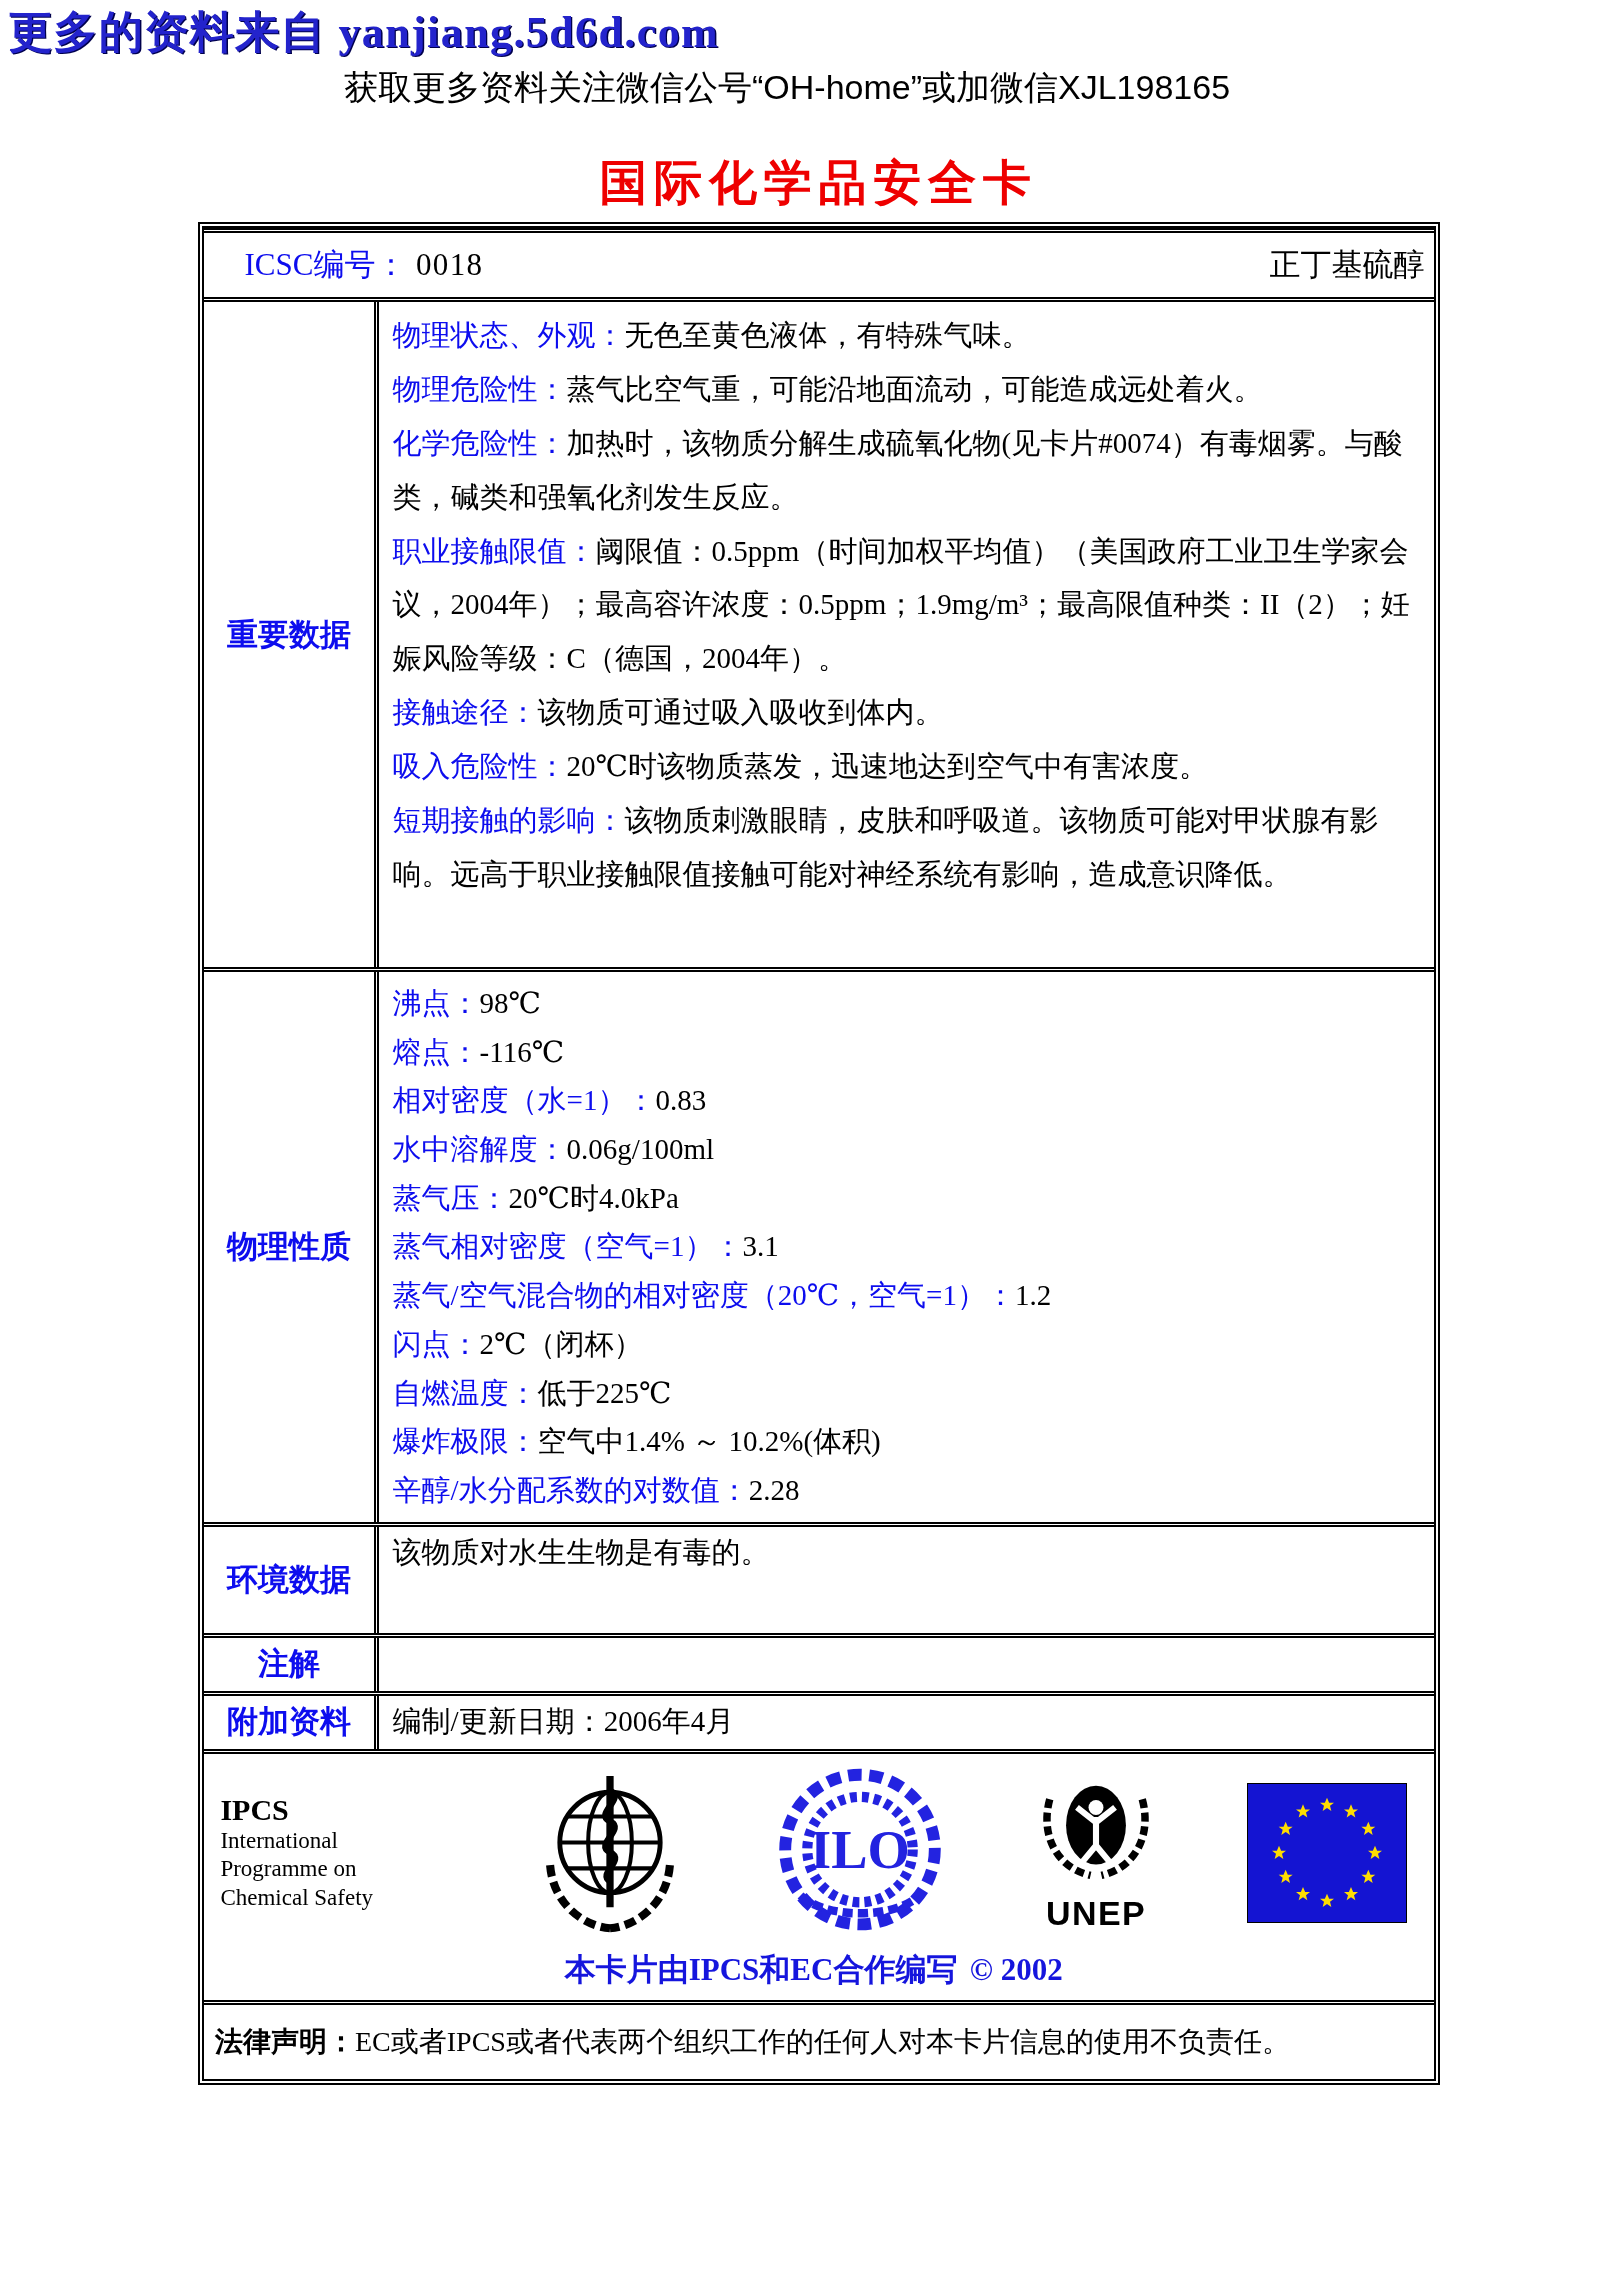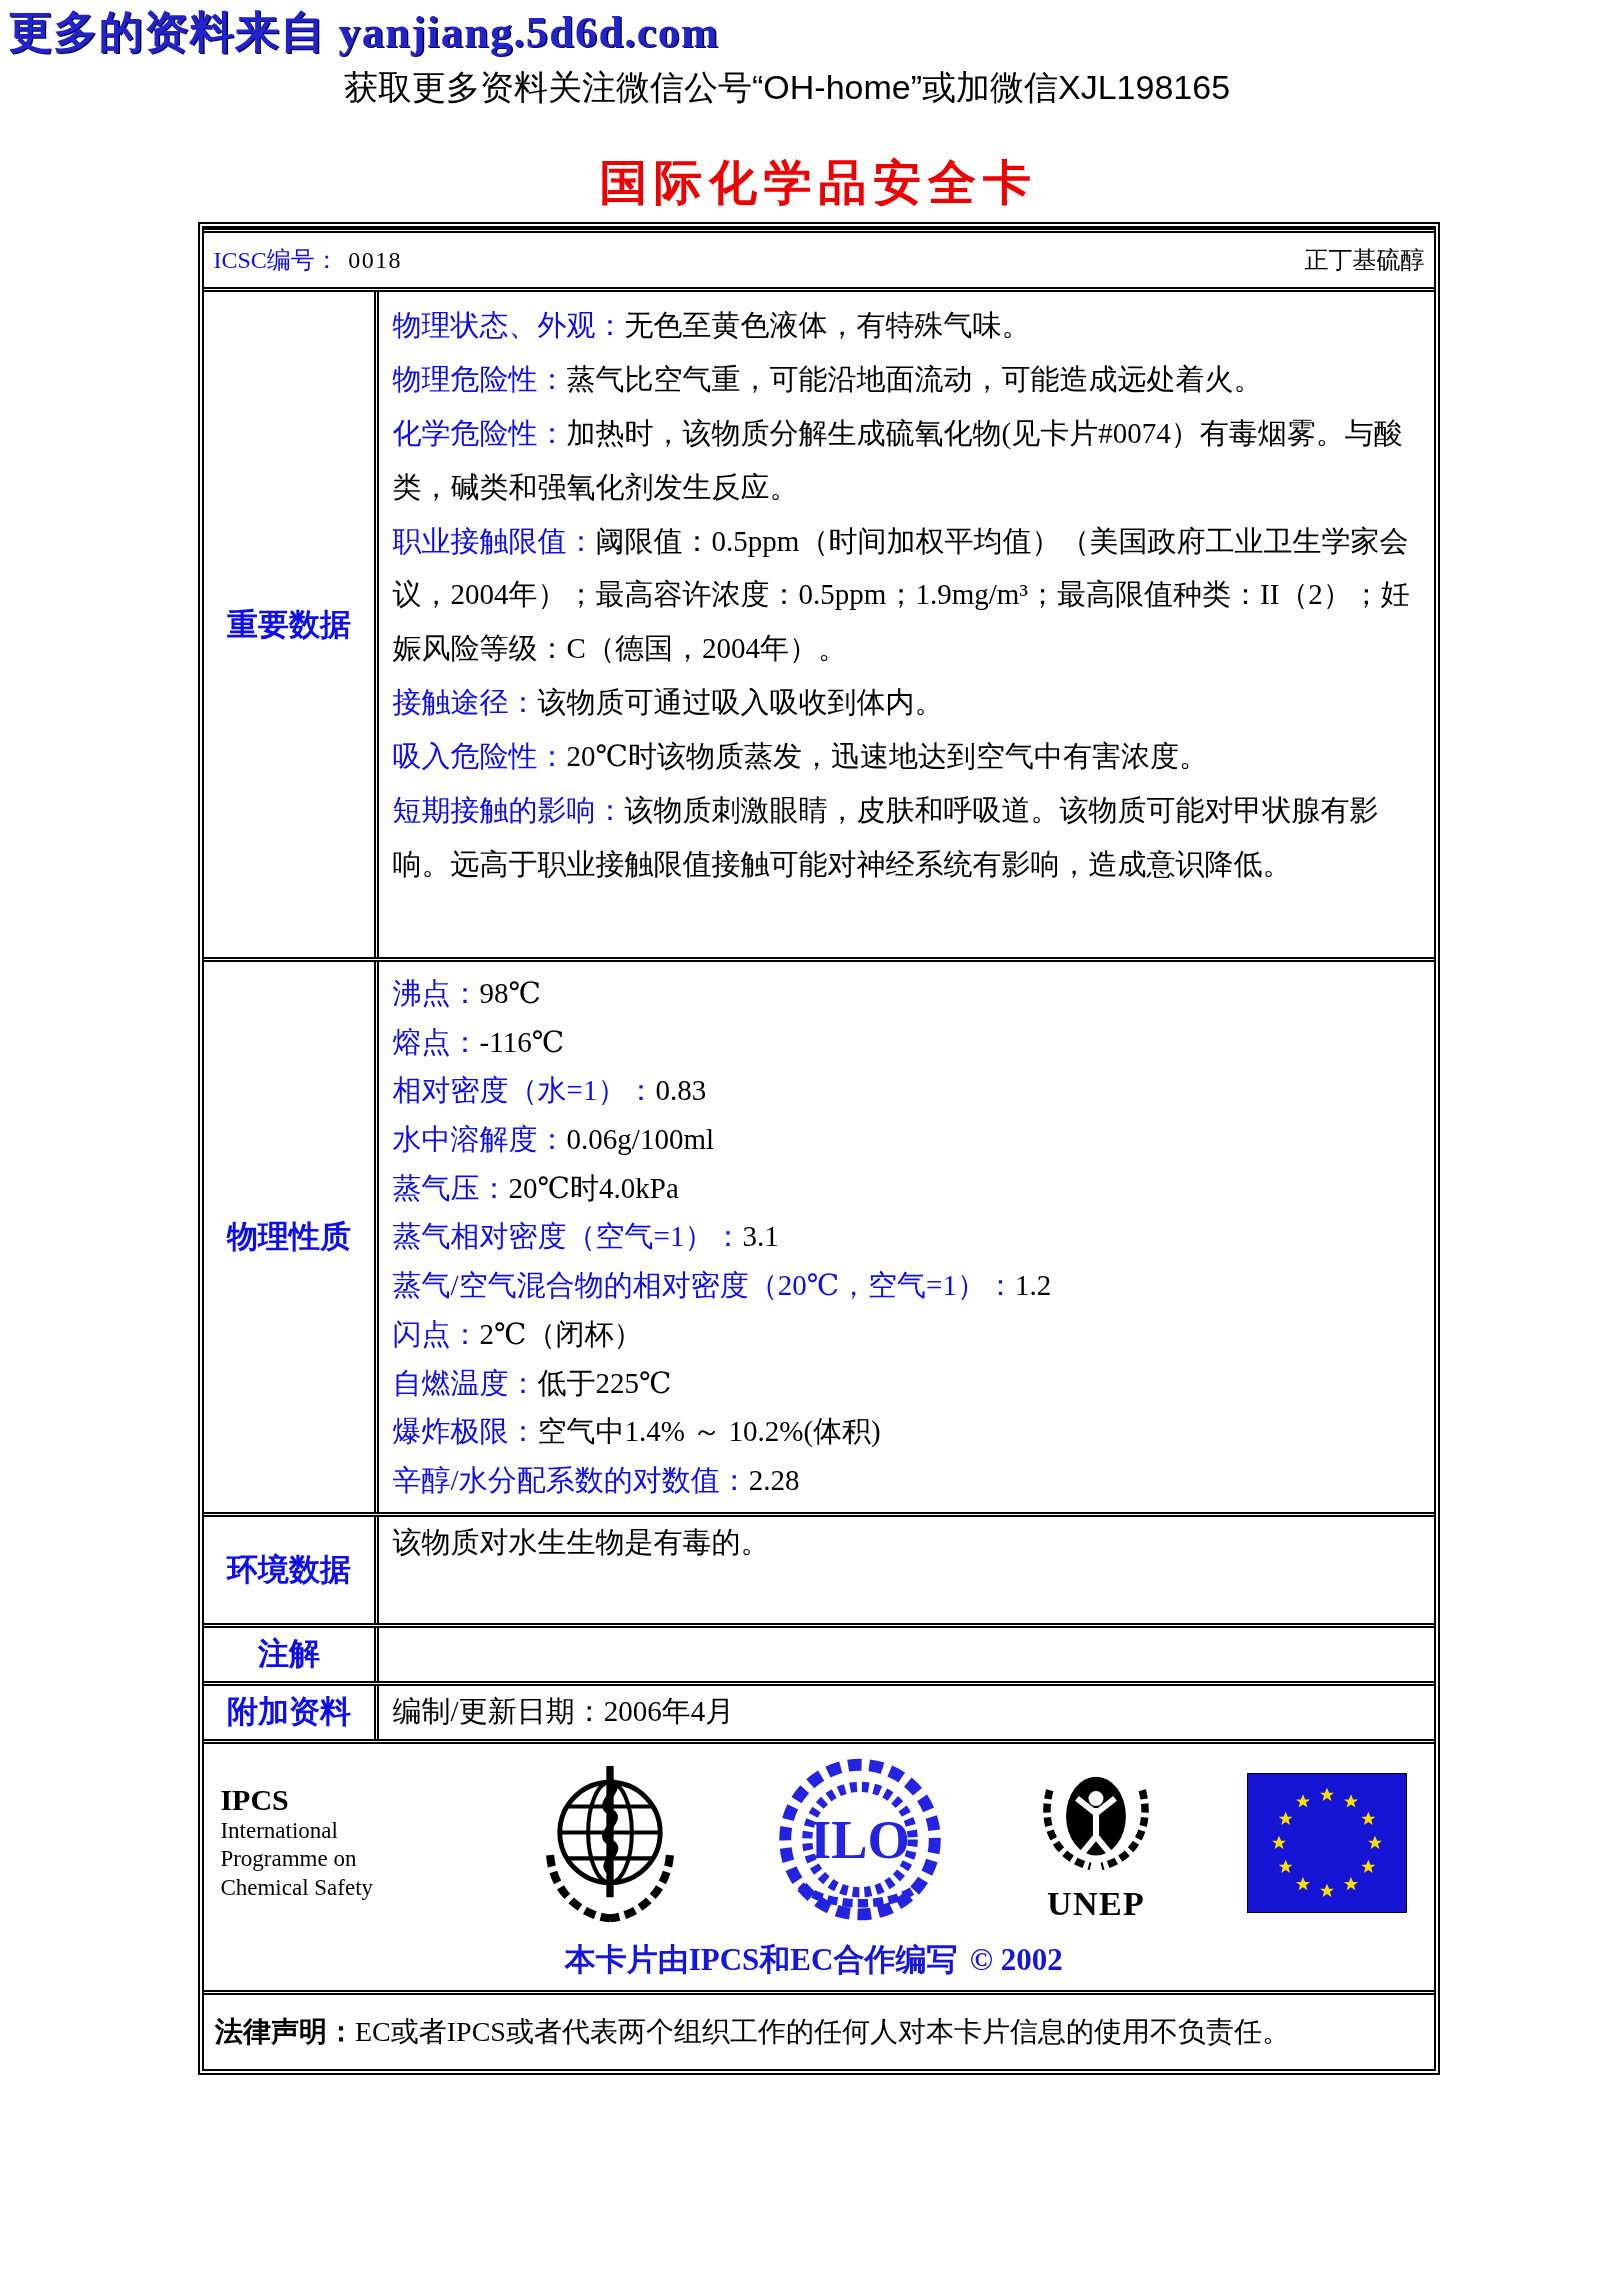--- a/index.html
+++ b/index.html
@@ -37,41 +37,41 @@
   .row-full { display:block; border-top:5.5px double #000; }
   .lbl {
     border-right:5.5px double #000;
     display:flex; align-items:center; justify-content:center;
     text-align:center; color:#0d0dee; font-size:31px; padding:5.5px;font-weight:bold;
   }
   .cell { padding:6.8px 13.6px; font-size:29px; }
   
   .icsc-row {
     display:flex; justify-content:space-between; align-items:center;
-    padding:11px 9.5px; font-size:24px;
+    padding:11px 9.5px; font-size:31px;margin-left:31px;
   }
   .icsc-left { display:flex; align-items:baseline; }
   .icsc-label { color:#0d0dee; }
   .icsc-number { margin-left:9.5px; letter-spacing:1.4px; }
   
   .cell-important { min-height:665px; line-height:1.86; }
   .cell-physical  { min-height:539px; line-height:1.68; }
   .cell-env       { min-height:106px; }
   .cell-notes     { min-height:40px; }
   .prop-line { display:block; }
   .k { color:#0d0dee; }
   .v { color:#000; }
   
   .logos-cell { padding:13.6px 27px 9.5px 16.4px; }
   .logos-strip { display:flex; align-items:center; justify-content:space-between; }
   .ipcs-block { font-family:Liberation Serif, serif; width:225px; }
   .ipcs-title { font-size:30px; font-weight:bold; }
   .ipcs-line  { font-size:23px; line-height:1.25; }
   .logo-box { display:flex; flex-direction:column; align-items:center; }
-  .unep-word { font-family:Liberation Serif, serif; font-weight:bold; font-size:34px; letter-spacing:1.4px; margin-top:-4.1px; }
+  .unep-word { font-family:Liberation Sans, sans-serif; font-weight:bold; font-size:34px; letter-spacing:1.4px; margin-top:-4.1px; }
   .caption-line { text-align:center; margin-top:11px; font-size:31px; font-weight:bold; color:#1515dd; }
   .caption-copy { font-weight:bold; color:#1515dd; margin-left:12.3px; }
   
   .legal-cell { padding:18px 11px; font-size:28px; }
   .legal-label { font-weight:bold; }
 </style>
 </head>
 <body>
 
 <div class="banner-src">更多的资料来自 yanjiang.5d6d.com</div>

